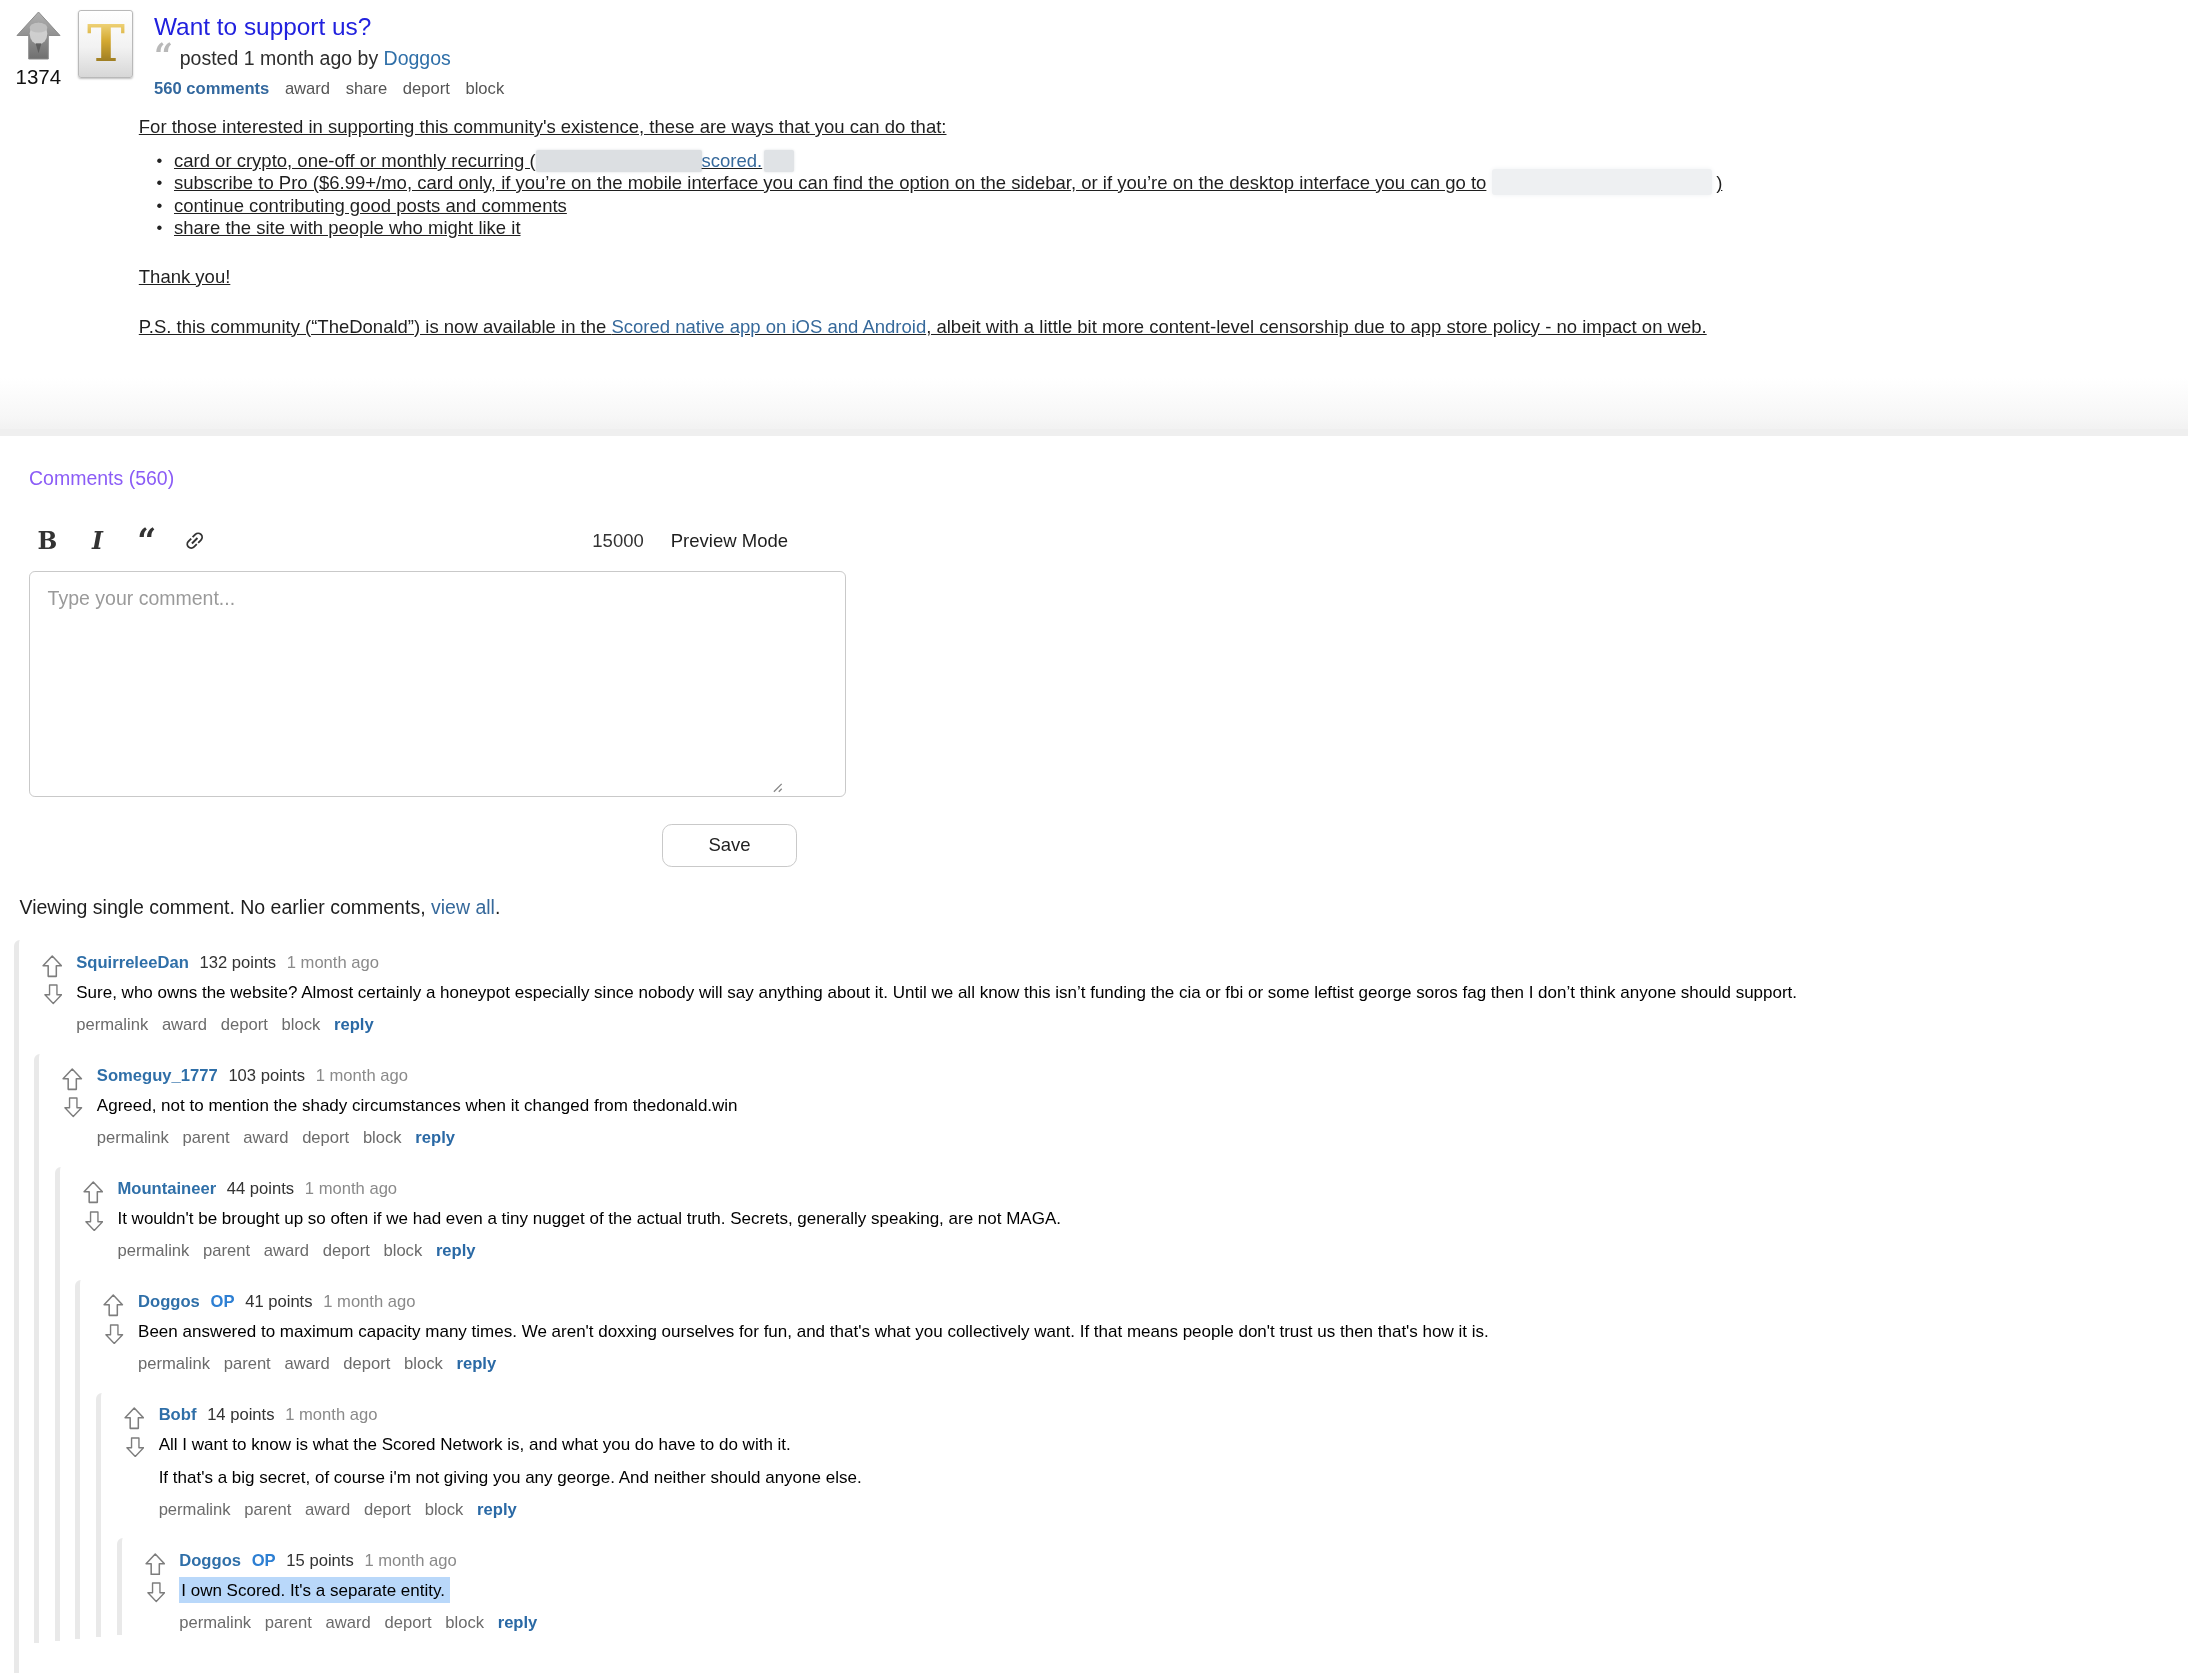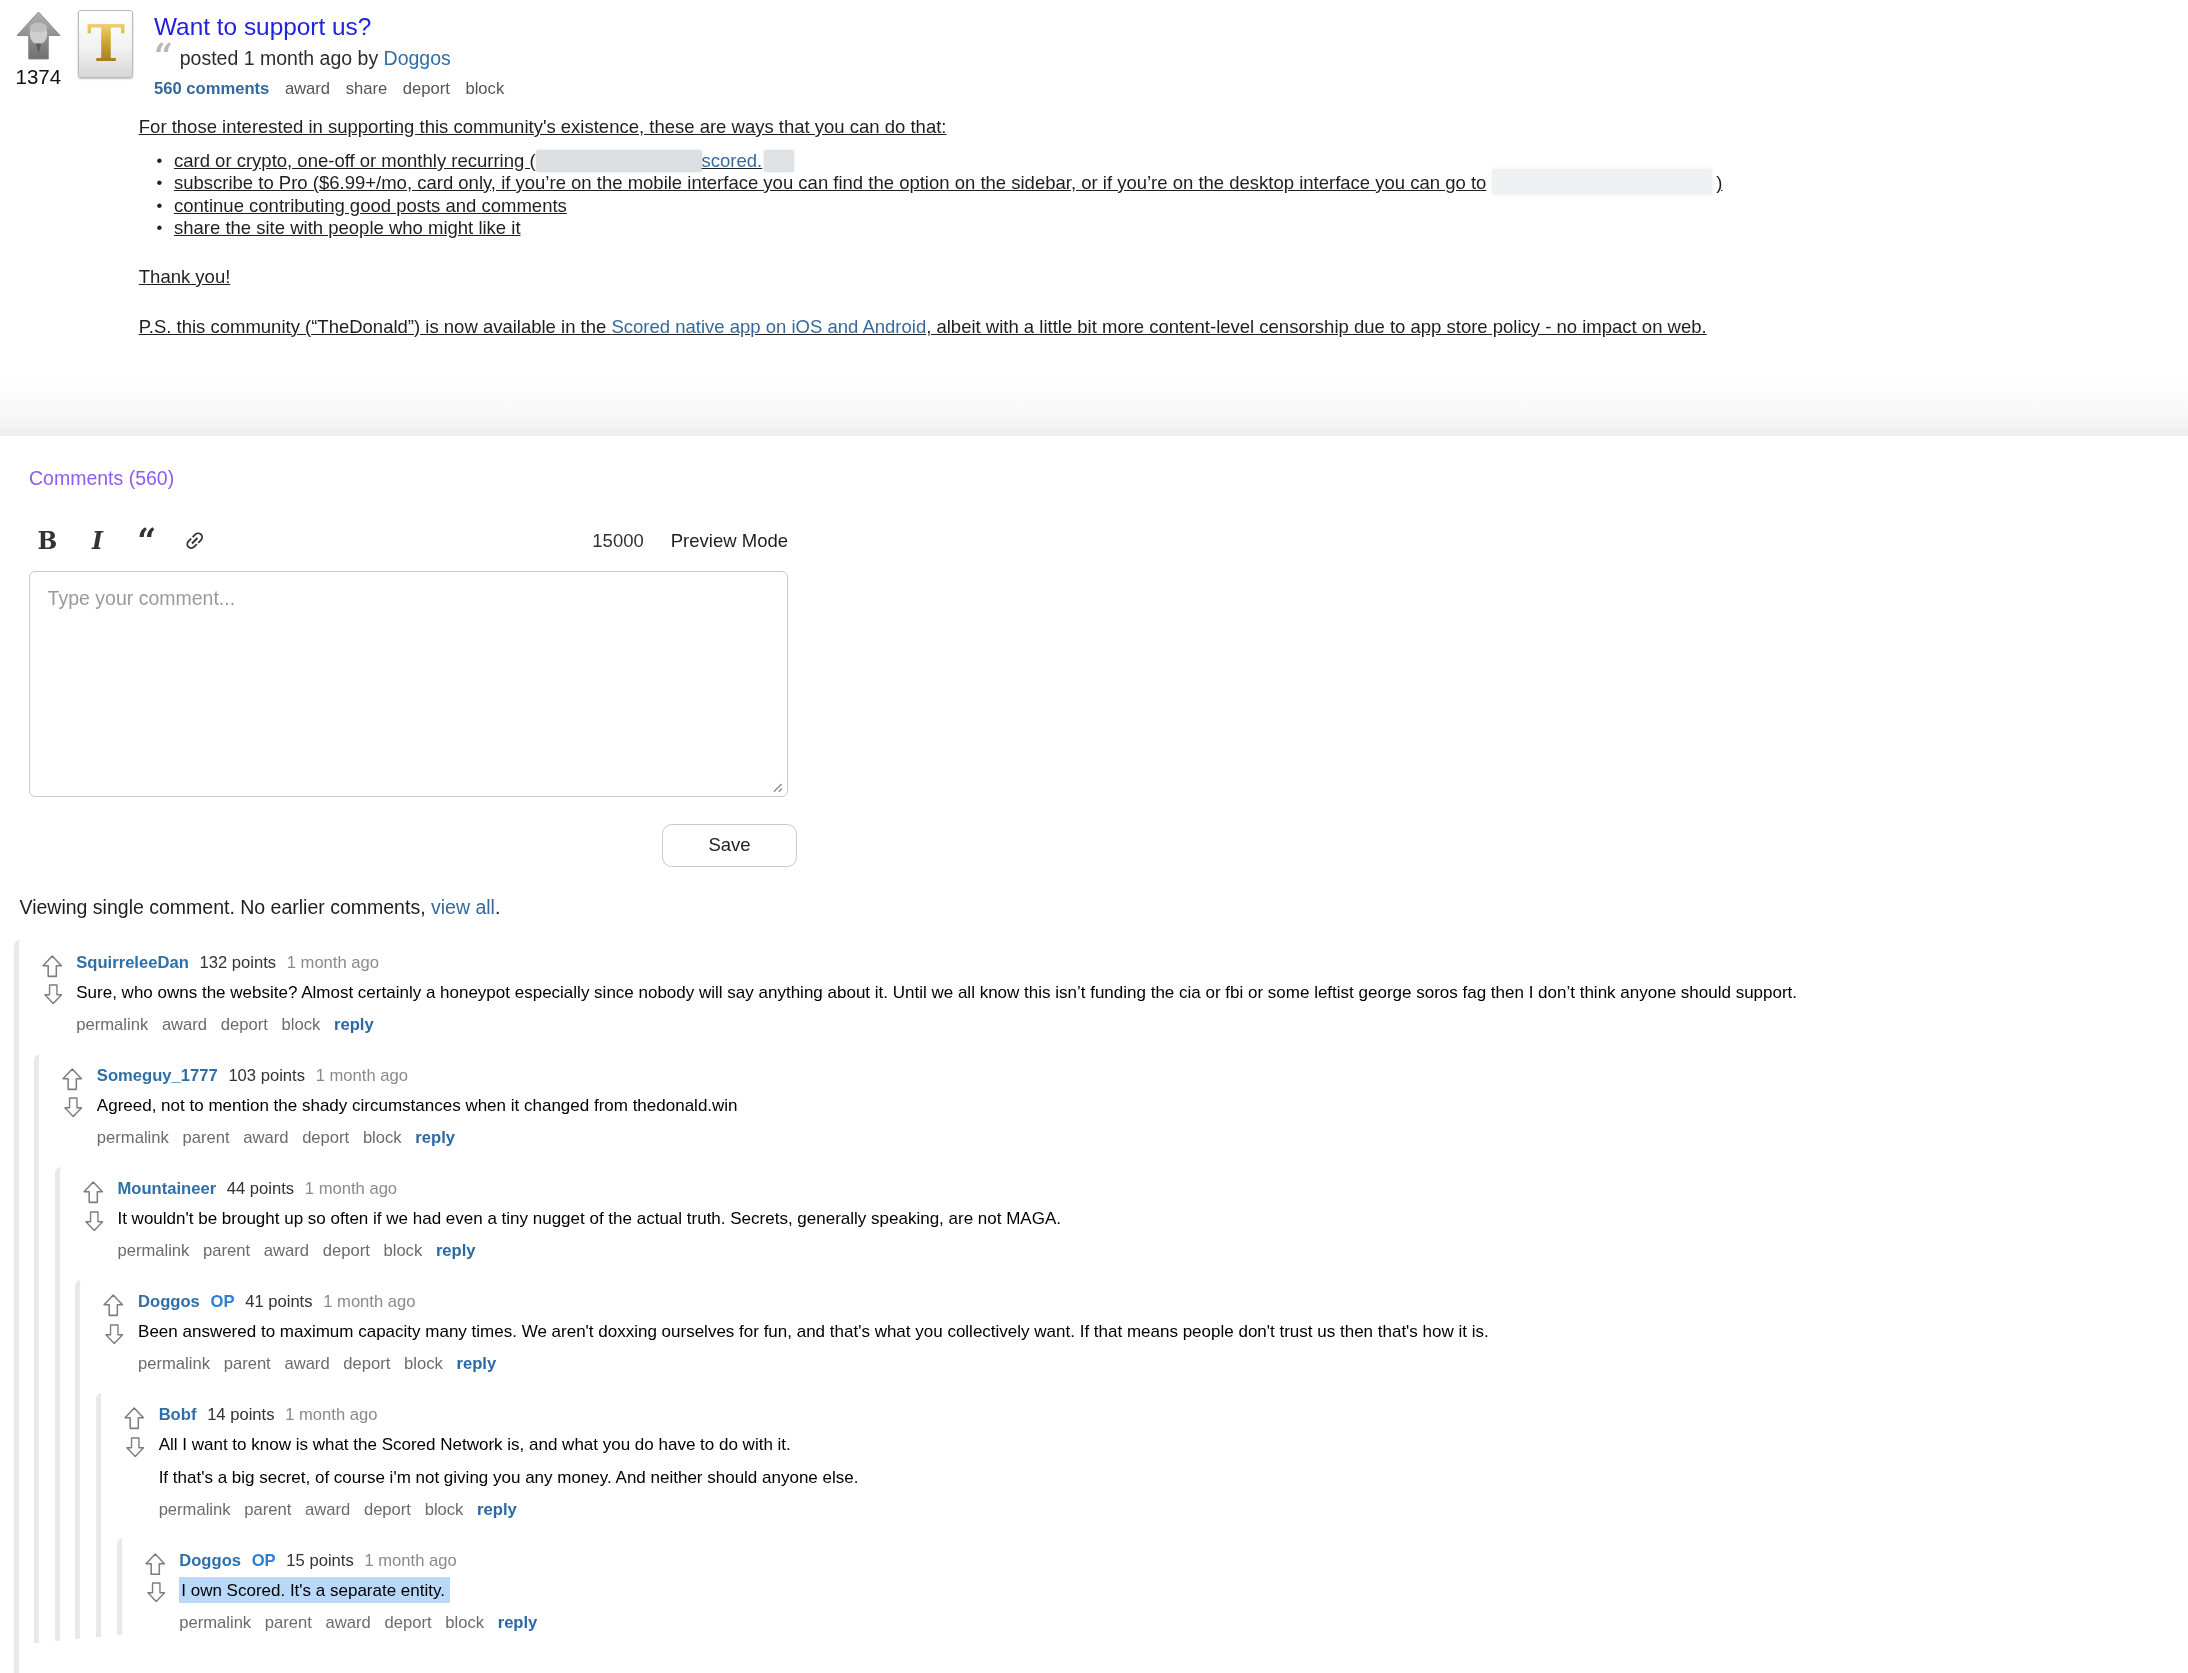--- a/index.html
+++ b/index.html
@@ -59,21 +59,21 @@
   .tb-icon{ font-size:23.4px; color:#333; cursor:pointer; width:25px; text-align:center; }
   .tb-b{ font-family:"DejaVu Serif", serif; font-weight:bold; margin-left:5.9px;}
   .tb-i{ font-family:"DejaVu Serif", serif; font-style:italic; font-weight:bold; margin-left:25px; }
   .tb-q{ font-family:"DejaVu Serif", serif; font-weight:bold; font-size:33px; line-height:19.5px; letter-spacing:-2px; margin-left:23.4px; }
   .tb-link{ margin-left:25px; display:inline-flex; transform:rotate(0deg); }
   .tb-right{ margin-left:auto; display:flex; align-items:center; gap:27px; }
   .char-counter{ font-size:18.5px; color:#333; }
   .preview-mode{ font-size:18.5px; color:#1e1e1e; cursor:pointer; }
   .comment-box{ position:relative; margin-top:15.6px; }
   .comment-box textarea{
-    width:759px; height:226px; resize:none; border:1px solid #c9c9c9; border-radius:5.9px;
+    width:817px; height:226px; resize:none; border:1px solid #c9c9c9; border-radius:5.9px;
     padding:15.6px 17.6px; font-family:"Liberation Sans", sans-serif; font-size:19.5px; color:#222; outline:none;
   }
   .comment-box textarea::placeholder{ color:#9a9a9a; }
   .grip{ position:absolute; right:4.9px; bottom:7.8px; pointer-events:none; }
   .save-row{ width:768px; margin:23.4px 0 0 29px; display:flex; justify-content:flex-end; }
   .save-btn{
     width:135px; height:43px; background:#fff; border:1px solid #c9c9c9; border-radius:9.8px;
     font-family:"Liberation Sans", sans-serif; font-size:18.5px; color:#222; cursor:pointer;
   }
   .viewing-line{ margin:29px 0 0 19.5px; font-size:19.5px; color:#1e1e1e; }
@@ -321,21 +321,21 @@
                   <path d="M10 21 L1 11.5 H6 V1 H14 V11.5 H19 Z" fill="#fff" stroke="#7d7d7d" stroke-width="1.5" stroke-linejoin="round"></path>
                 </svg>
             </div>
             <div class="c-body">
               <div class="c-meta">
                 <a class="c-author">Bobf</a>
                 <span class="c-points">14 points</span>
                 <span class="c-age">1 month ago</span>
               </div>
               <div class="c-text">All I want to know is what the Scored Network is, and what you do have to do with it.</div>
-              <div class="c-text">If that's a big secret, of course i'm not giving you any money. And neither should anyone else.</div>
+              <div class="c-text">If that's a big secret, of course i'm not giving you any george. And neither should anyone else.</div>
               <div class="c-actions">
                 <span>permalink</span>
                 <span>parent</span>
                 <span>award</span>
                 <span>deport</span>
                 <span>block</span>
                 <span class="reply">reply</span>
               </div>
             </div>
           </div>

